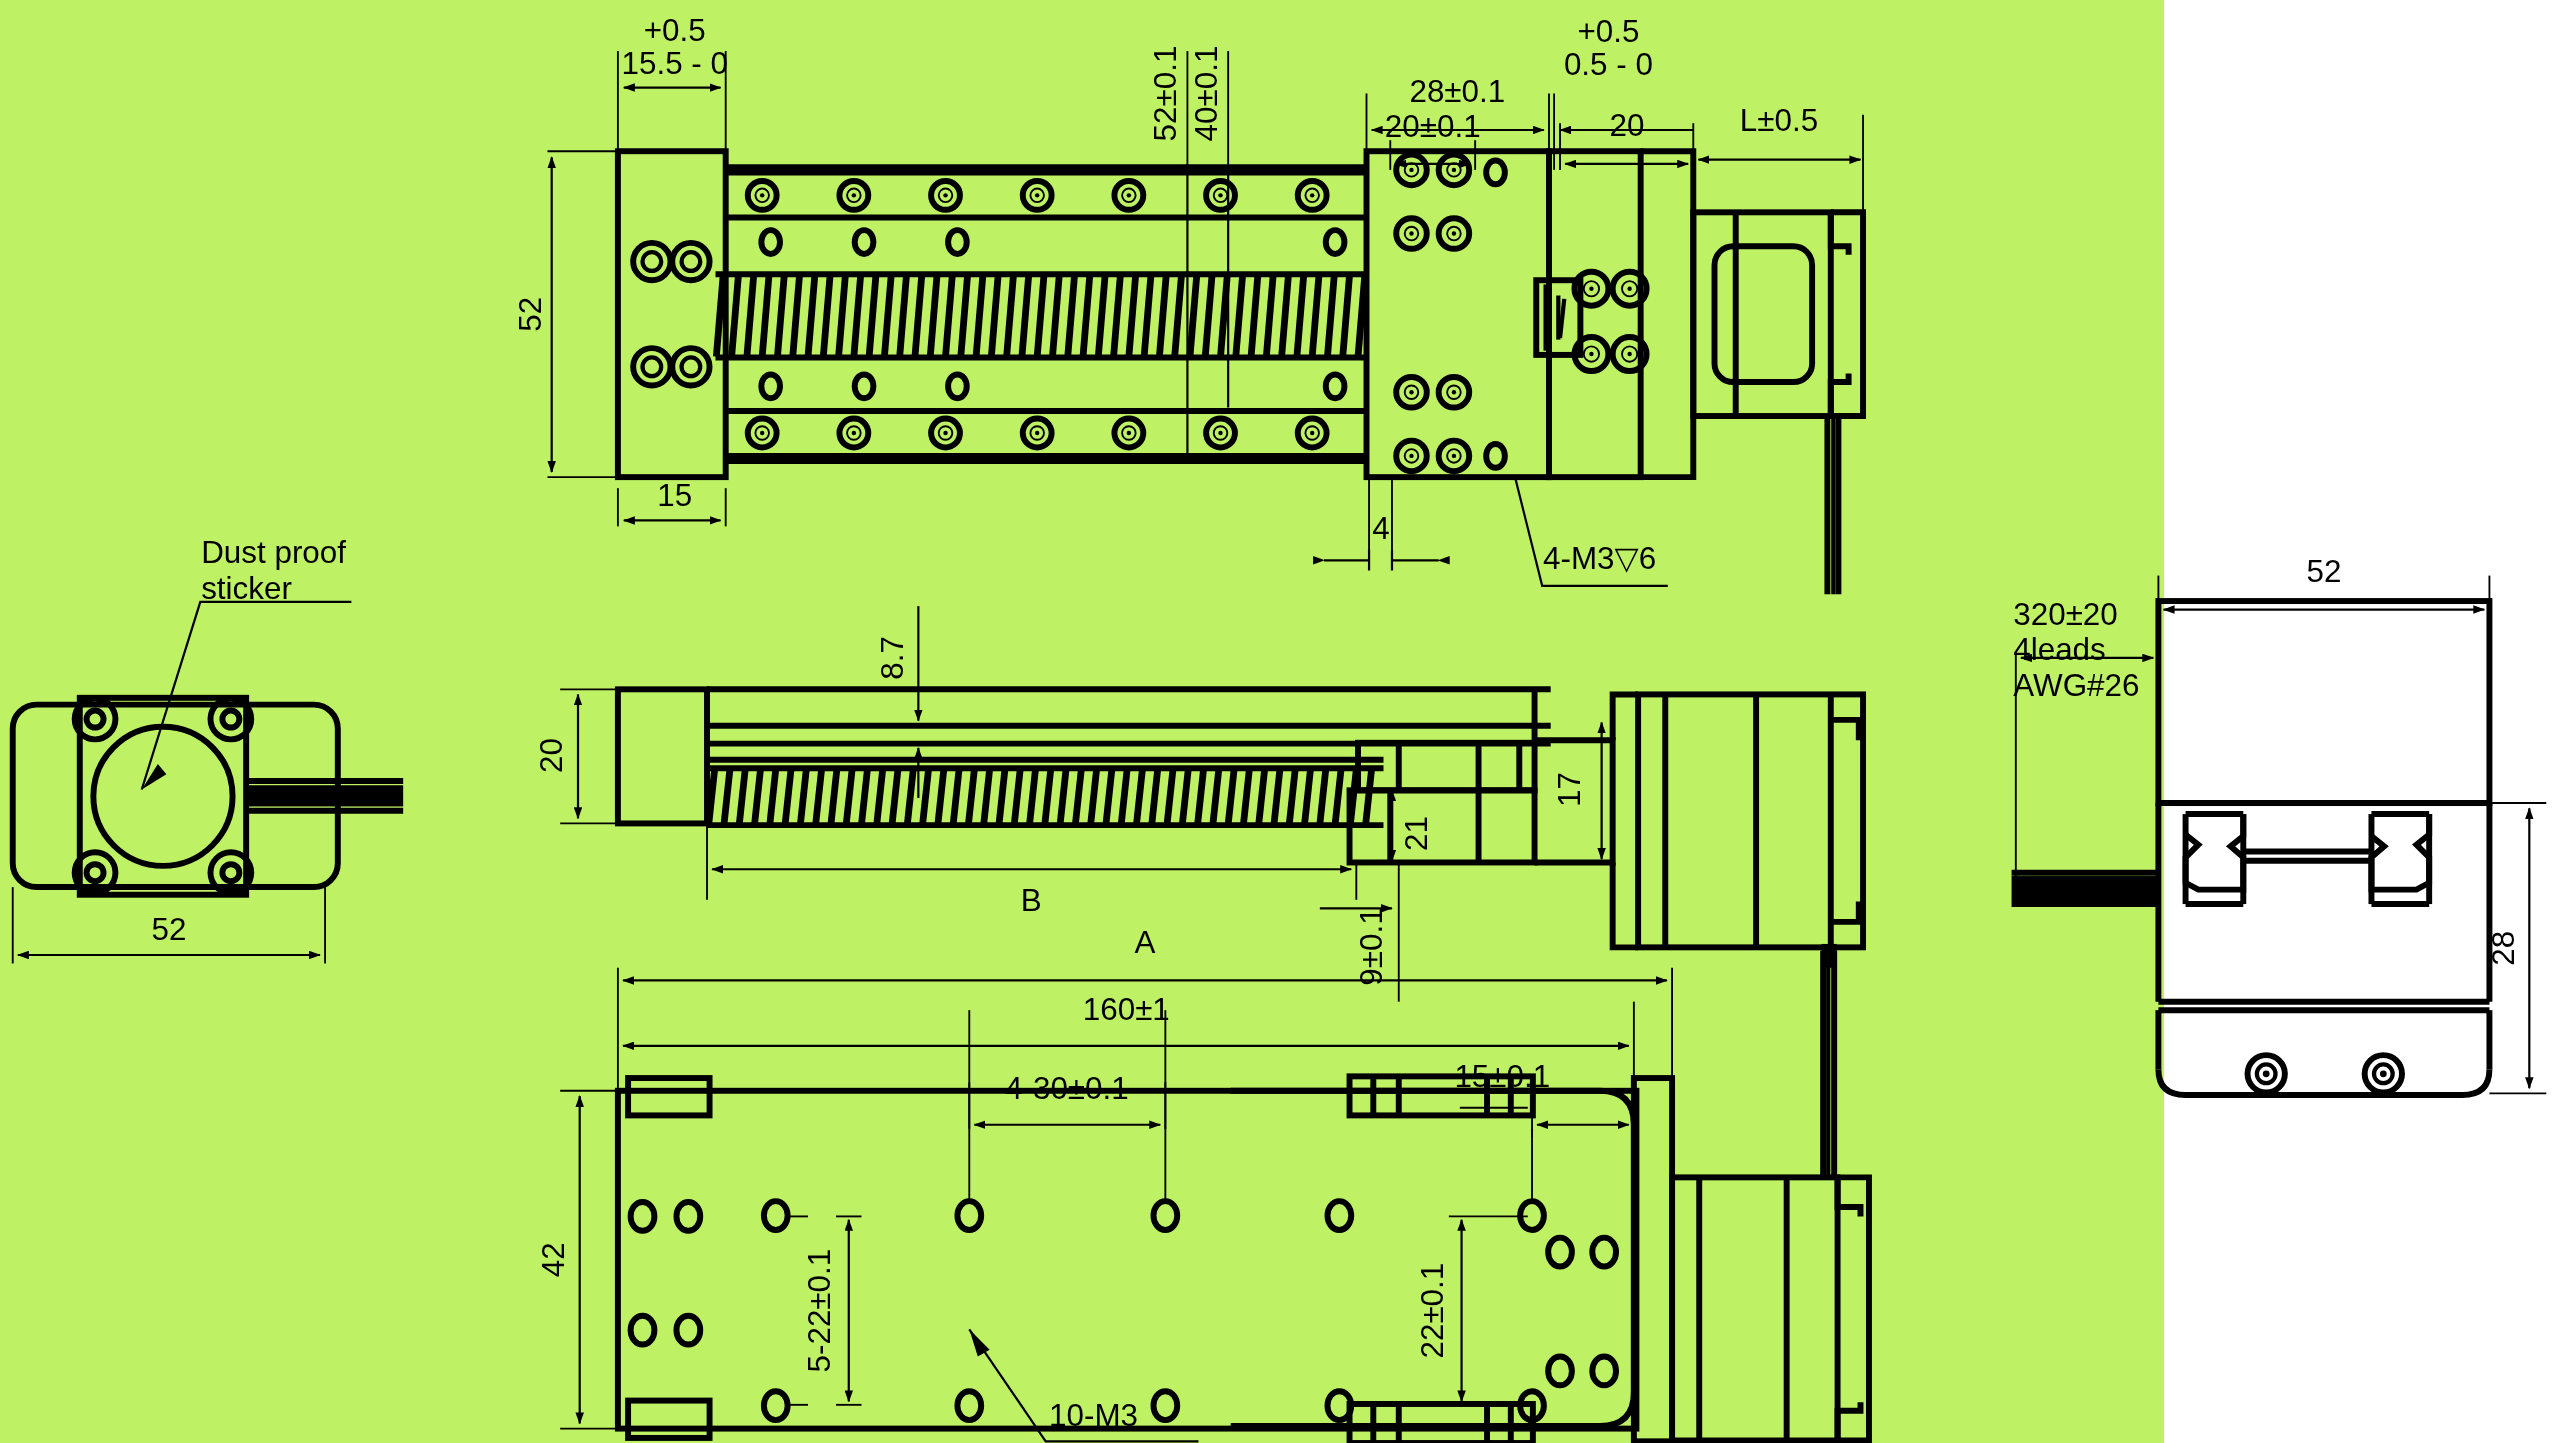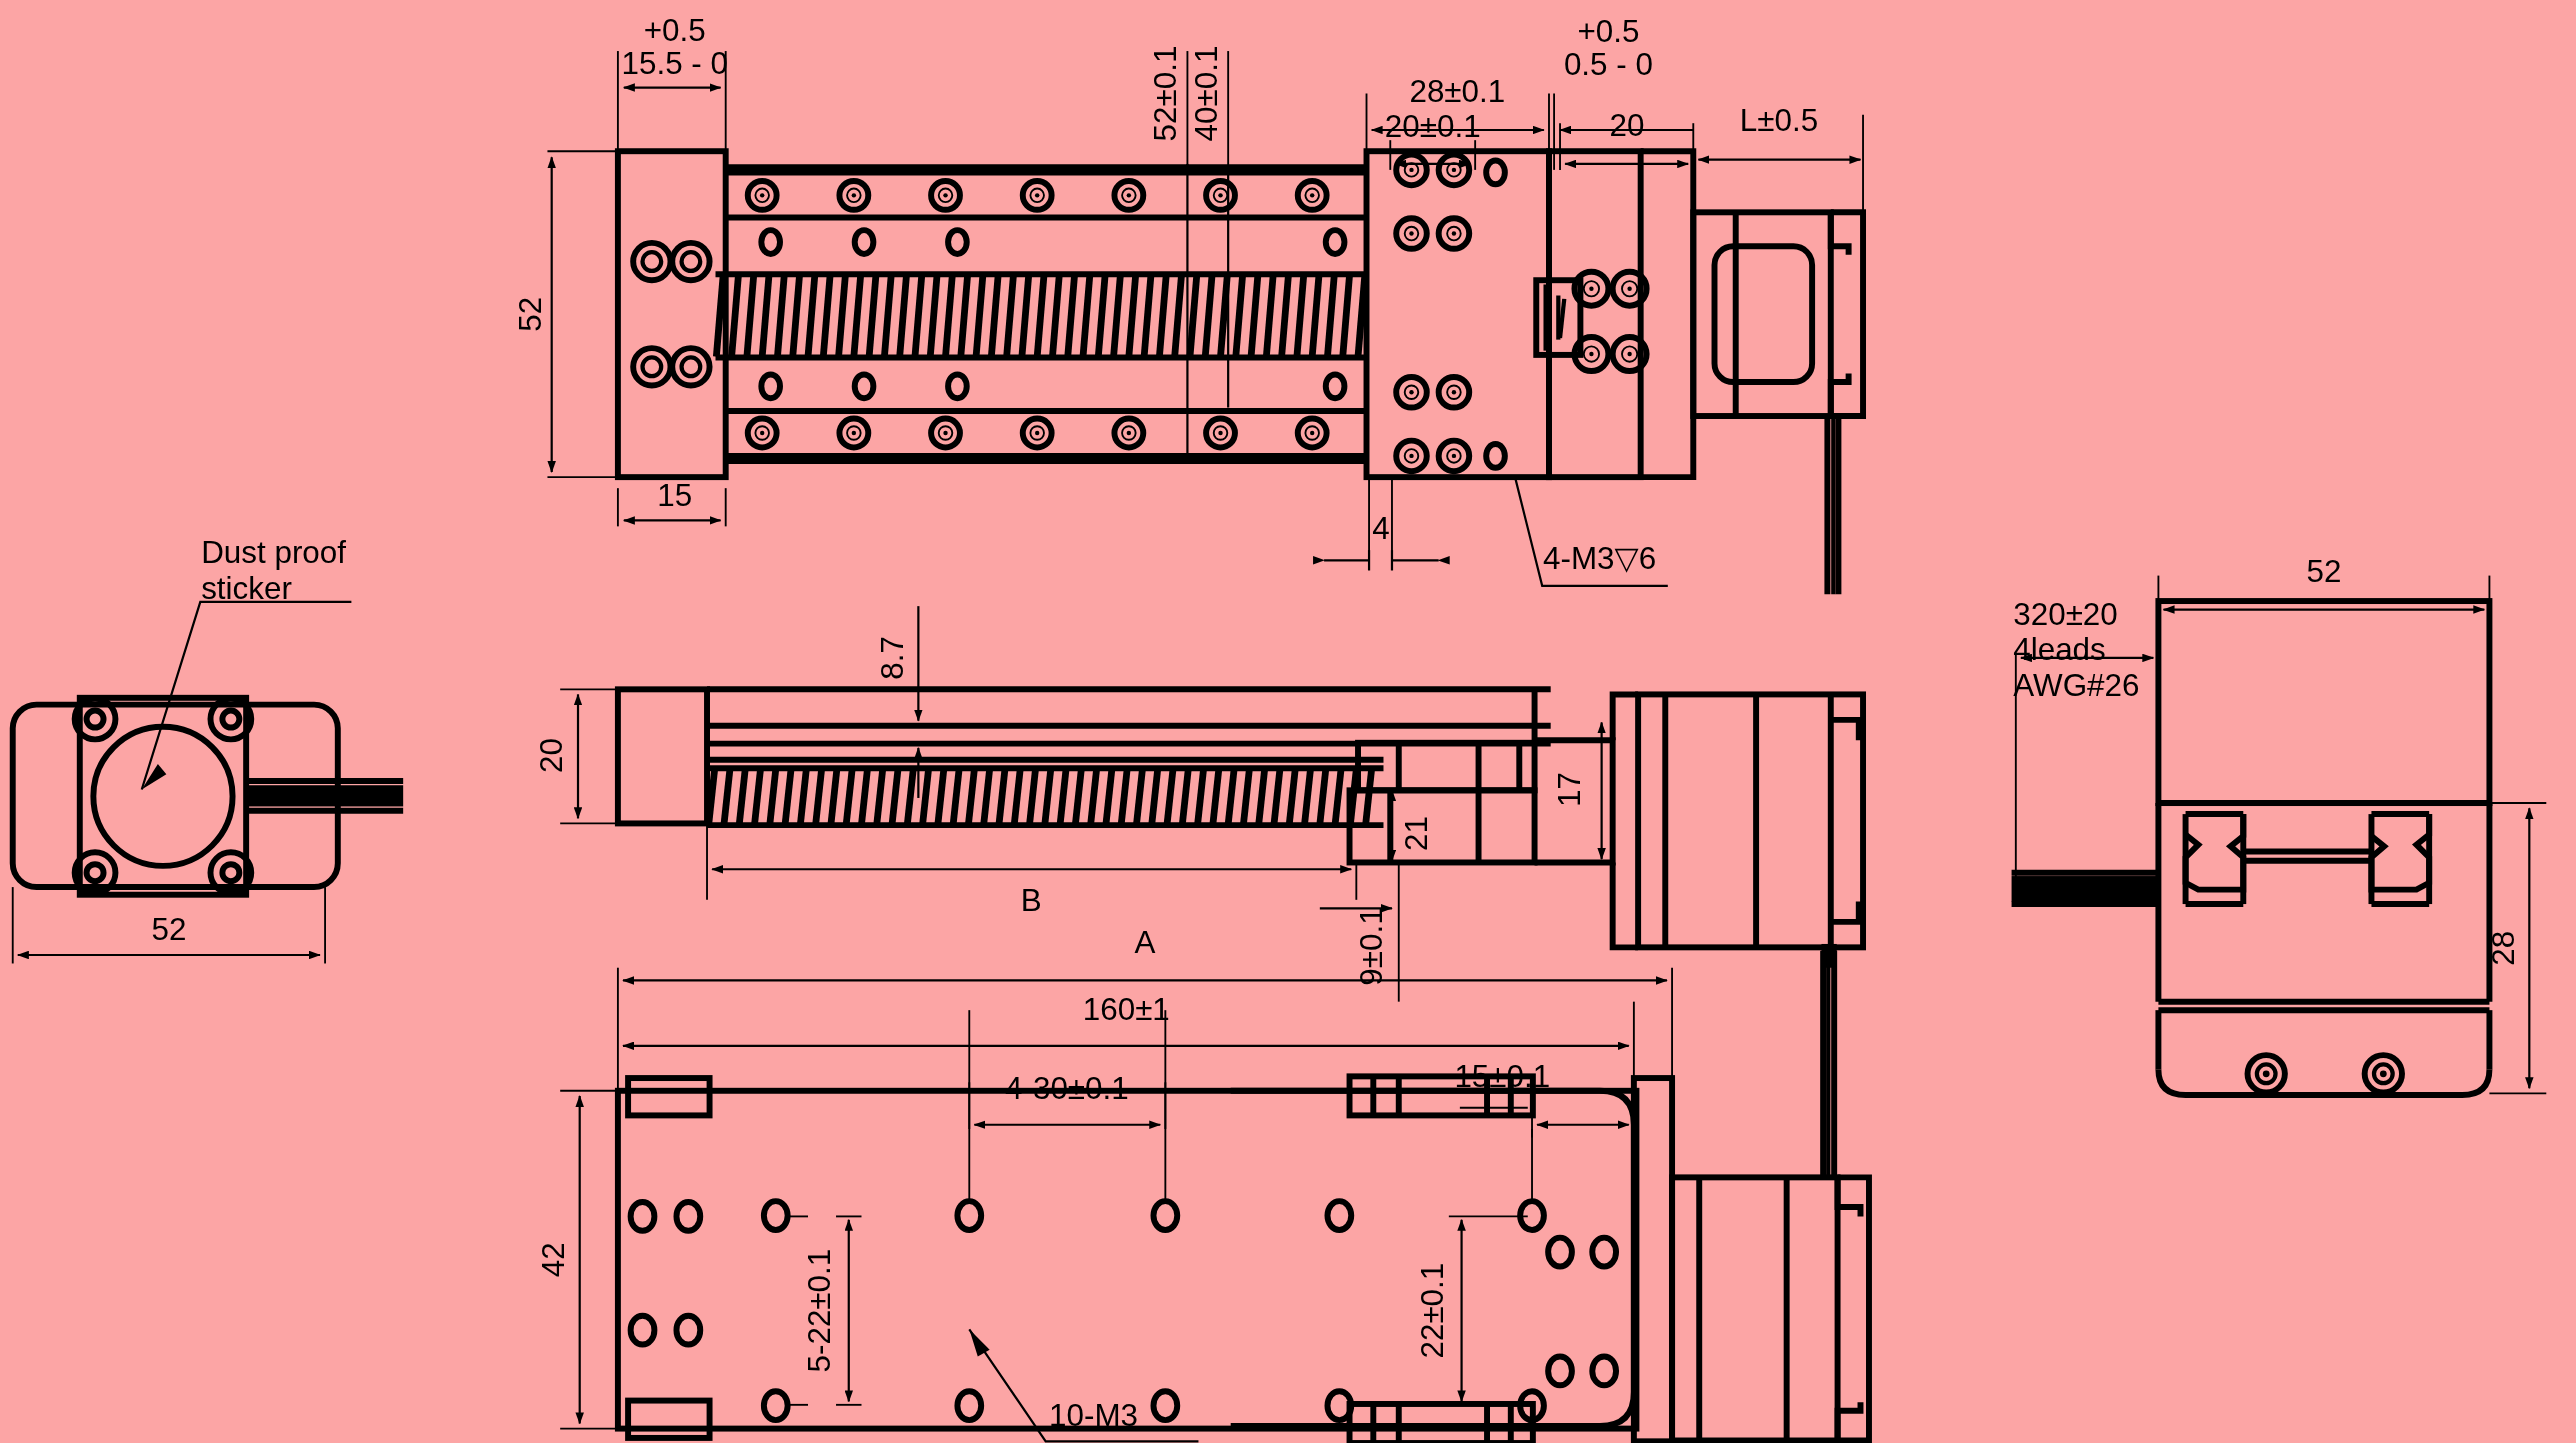--- a/index.html
+++ b/index.html
@@ -9,23 +9,23 @@
     background: #ffffff;
   }
   body {
     width: 2576px;
     height: 1444px;
     overflow: hidden;
     font-family: "Liberation Sans", sans-serif;
   }
   #drawing-root {
     position: relative;
-    width: 2576px;
+    width: 2164px;
     height: 1444px;
-    background: #fca5a5;
+    background: #bef264;
   }
   svg.dwg {
     display: block;
     width: 2576px;
     height: 1444px;
   }
   .ln-thick  { stroke: #000; fill: none; stroke-width: 7; }
   .ln-med    { stroke: #000; fill: none; stroke-width: 5; }
   .ln-thin   { stroke: #000; fill: none; stroke-width: 2.2; }
   .ln-dim    { stroke: #000; fill: none; stroke-width: 2.6; }

